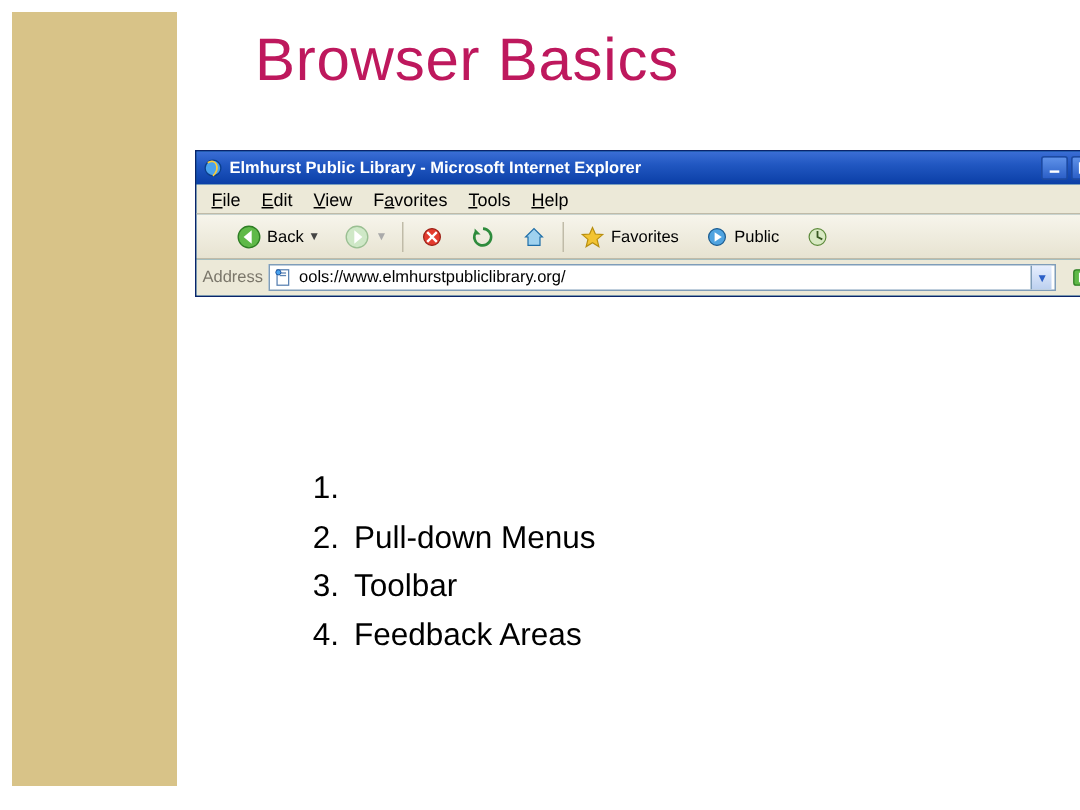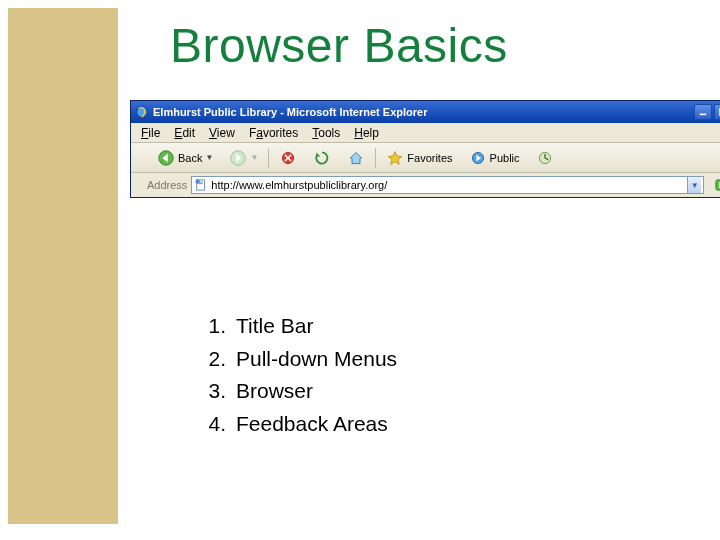--- a/index.html
+++ b/index.html
@@ -24,24 +24,24 @@
     position: absolute;
     left: 0;
     top: 0;
     width: 720px;
     height: 540px;
   }
   .slide-title {
     position: absolute;
     left: 170px;
     top: 18px;
-    font-size: 48px;
+    font-size: 40px;
     font-weight: 400;
     font-family: "Trebuchet MS", Verdana, sans-serif;
-    color: #15803d;
+    color: #be185d;
     letter-spacing: 0.5px;
   }
 
   
   .browser {
     position: absolute;
     left: 130px;
     top: 100px;
     width: 627px;
     border: 1px solid #0a246a;
@@ -123,21 +123,21 @@
   }
 
   .addrbar {
     display: flex;
     align-items: center;
     height: 24px;
     background: #ece9d8;
     padding: 0 4px;
     gap: 4px;
   }
-  .addr-label { color: #7a766a; font-size: 11px; margin-left: 12px; }
+  .addr-label { color: #7a766a; font-size: 11px; }
   .addr-box {
     flex: 1;
     height: 18px;
     background: #fff;
     border: 1px solid #7f9db9;
     display: flex; align-items: center;
     gap: 3px;
     padding: 0 2px;
     font-size: 11px;
     overflow: hidden;
@@ -317,49 +317,48 @@
       <span class="addr-label">Address</span>
       <div class="addr-box">
         <span class="page-ic">
           <svg viewBox="0 0 14 14" width="12" height="12">
               <rect x="2" y="1" width="9" height="12" fill="#fff" stroke="#5b83b3"></rect>
               <rect x="4" y="3" width="5" height="1" fill="#5b83b3"></rect>
               <rect x="4" y="5" width="5" height="1" fill="#5b83b3"></rect>
               <circle cx="3" cy="3" r="2" fill="#4aa3ef" stroke="#0b3e8c" stroke-width="0.6"></circle>
             </svg>
         </span>
-        <span style="flex:1; white-space:nowrap;">http://www.elmhurstpubliclibrary.org/</span>
+        <span style="flex:1; white-space:nowrap;">ools://www.elmhurstpubliclibrary.org/</span>
         <span class="drop">▼</span>
       </div>
       <div class="go-btn">
         <span class="go-ic">
           <svg viewBox="0 0 14 14" width="12" height="12">
               <rect x="1" y="1" width="12" height="12" rx="2" fill="#5fb948" stroke="#2e7d24"></rect>
               <path d="M5 3 L10 7 L5 11 Z" fill="#fff"></path>
             </svg>
         </span>
         <span>Go</span>
       </div>
     </div>
 
   </div>
 
 
   <div class="list">
     <div class="row">
       <span class="num">1.</span>
-      <span>Title Bar</span>
     </div>
     <div class="row">
       <span class="num">2.</span>
       <span>Pull-down Menus</span>
     </div>
     <div class="row">
       <span class="num">3.</span>
-      <span>Browser</span>
+      <span>Toolbar</span>
     </div>
     <div class="row">
       <span class="num">4.</span>
       <span>Feedback Areas</span>
     </div>
   </div>
 
 </div>
 
 </body></html>

